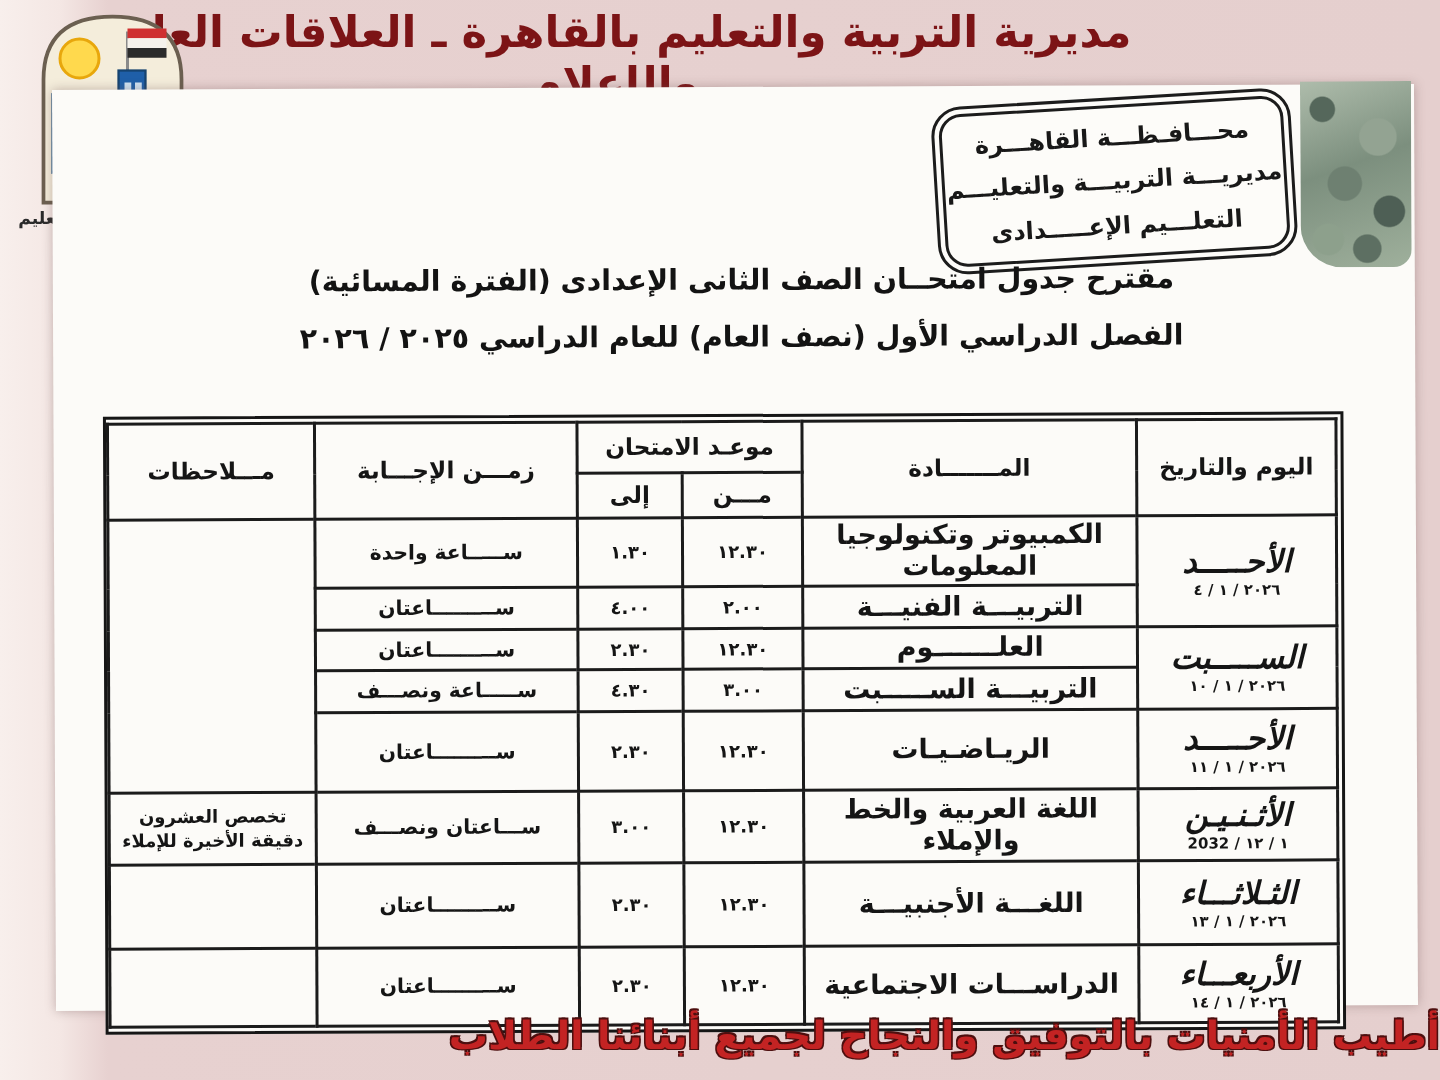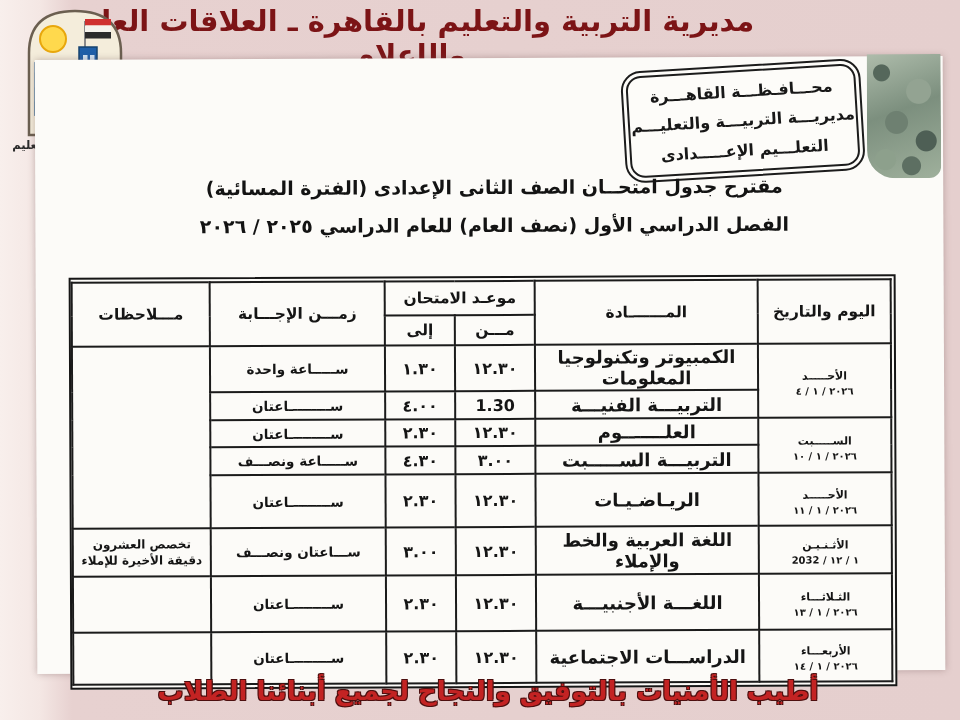--- a/index.html
+++ b/index.html
@@ -49,29 +49,29 @@
   }
   
   .doc-titles { position:absolute; left:70px; right:60px; top:118px; text-align:center; color:#131313; }
   .doc-title1 { font-size:19px; font-weight:bold; }
   .doc-title2 { font-size:19px; font-weight:bold; margin-top:16px; }
   
   .table-wrap { position:absolute; right:48px; top:218px; width:827px; border:2px solid #161616; padding:2px; background:#fcfbf8; }
   table { border-collapse:collapse; width:100%; table-layout:fixed; direction:rtl; }
   th, td { border:2px solid #1b1b1b; text-align:center; vertical-align:middle; color:#151515; font-weight:bold; padding:1px 2px; overflow:hidden; }
   th { font-size:15.5px; }
-  .day-name { font-size:11px; }
+  .day-name { font-size:21px;font-style:italic; }
   .day-date { font-size:10px; margin-top:2px; direction:ltr; unicode-bidi:isolate; display:block; }
   .subject { font-size:18px; }
-  .time { font-size:16px; }
+  .time { font-size:12px; }
   .duration { font-size:13.5px; }
   .note { font-size:12px; line-height:1.35; }
   
   .footer {
-    position:absolute; top:676px; left:0; right:0; text-align:center;
+    position:absolute; top:676px; left:0; right:0; 
     font-size:26px; font-weight:bold; color:#c32323;
     text-shadow:1px 1px 0 #4d0f0f, -1px -1px 0 #4d0f0f, 1px -1px 0 #4d0f0f, -1px 1px 0 #4d0f0f;
     letter-spacing:-1px;
     margin-left:16px;
   }
 </style>
 </head>
 <body>
 
 <div class="page">
@@ -142,21 +142,21 @@
               <span class="day-date">٢٠٢٦ / ١ / ٤</span>
             </td>
             <td class="subject">الكمبيوتر وتكنولوجيا المعلومات</td>
             <td class="time">١٢.٣٠</td>
             <td class="time">١.٣٠</td>
             <td class="duration">ســـــاعة واحدة</td>
             <td rowspan="5"></td>
           </tr>
           <tr style="height:28px">
             <td class="subject">التربيـــة الفنيـــة</td>
-            <td class="time">1.30</td>
+            <td class="time">٢.٠٠</td>
             <td class="time">٤.٠٠</td>
             <td class="duration">ســـــــــاعتان</td>
           </tr>
           <tr style="height:27px">
             <td rowspan="2">
               <span class="day-name">الســـــبت</span>
               <span class="day-date">٢٠٢٦ / ١ / ١٠</span>
             </td>
             <td class="subject">العلـــــــوم</td>
             <td class="time">١٢.٣٠</td>

